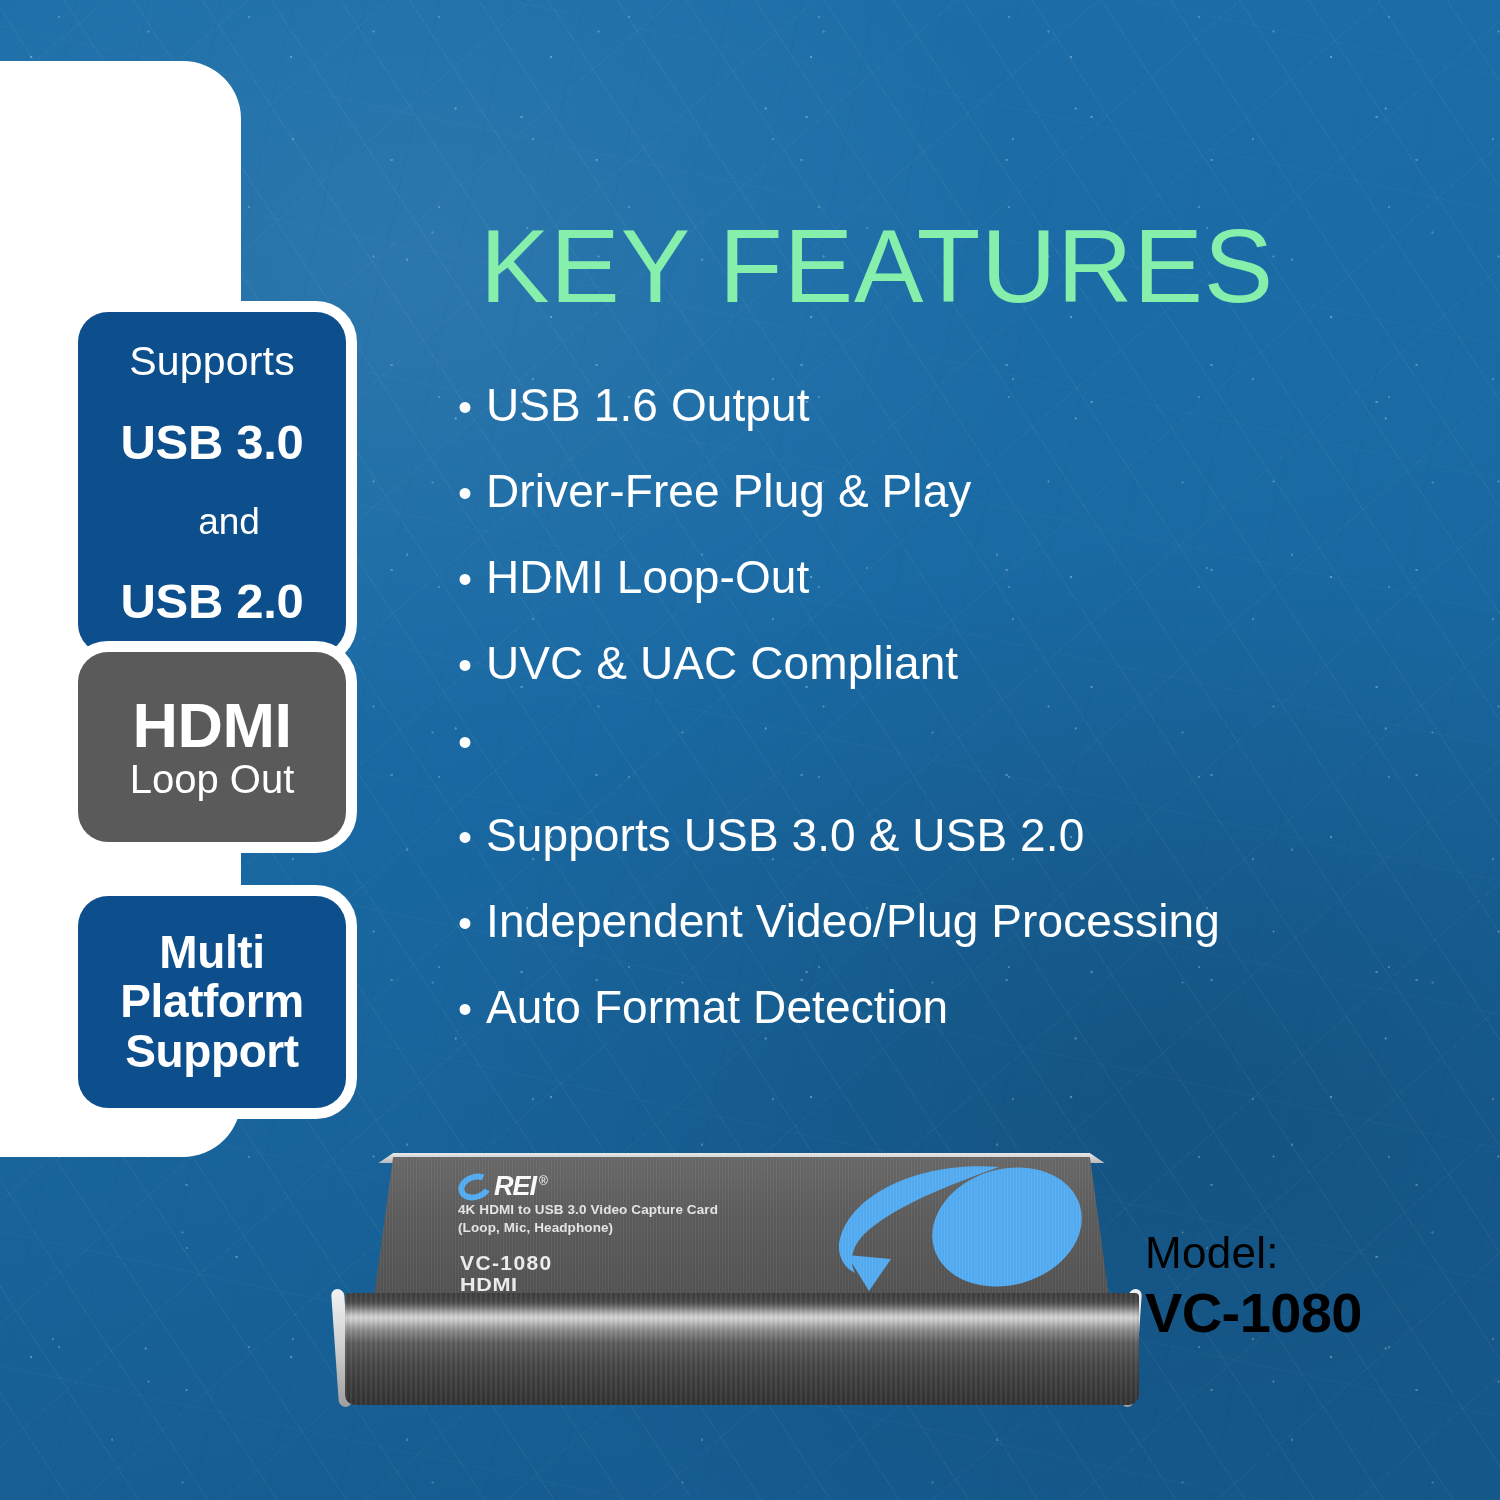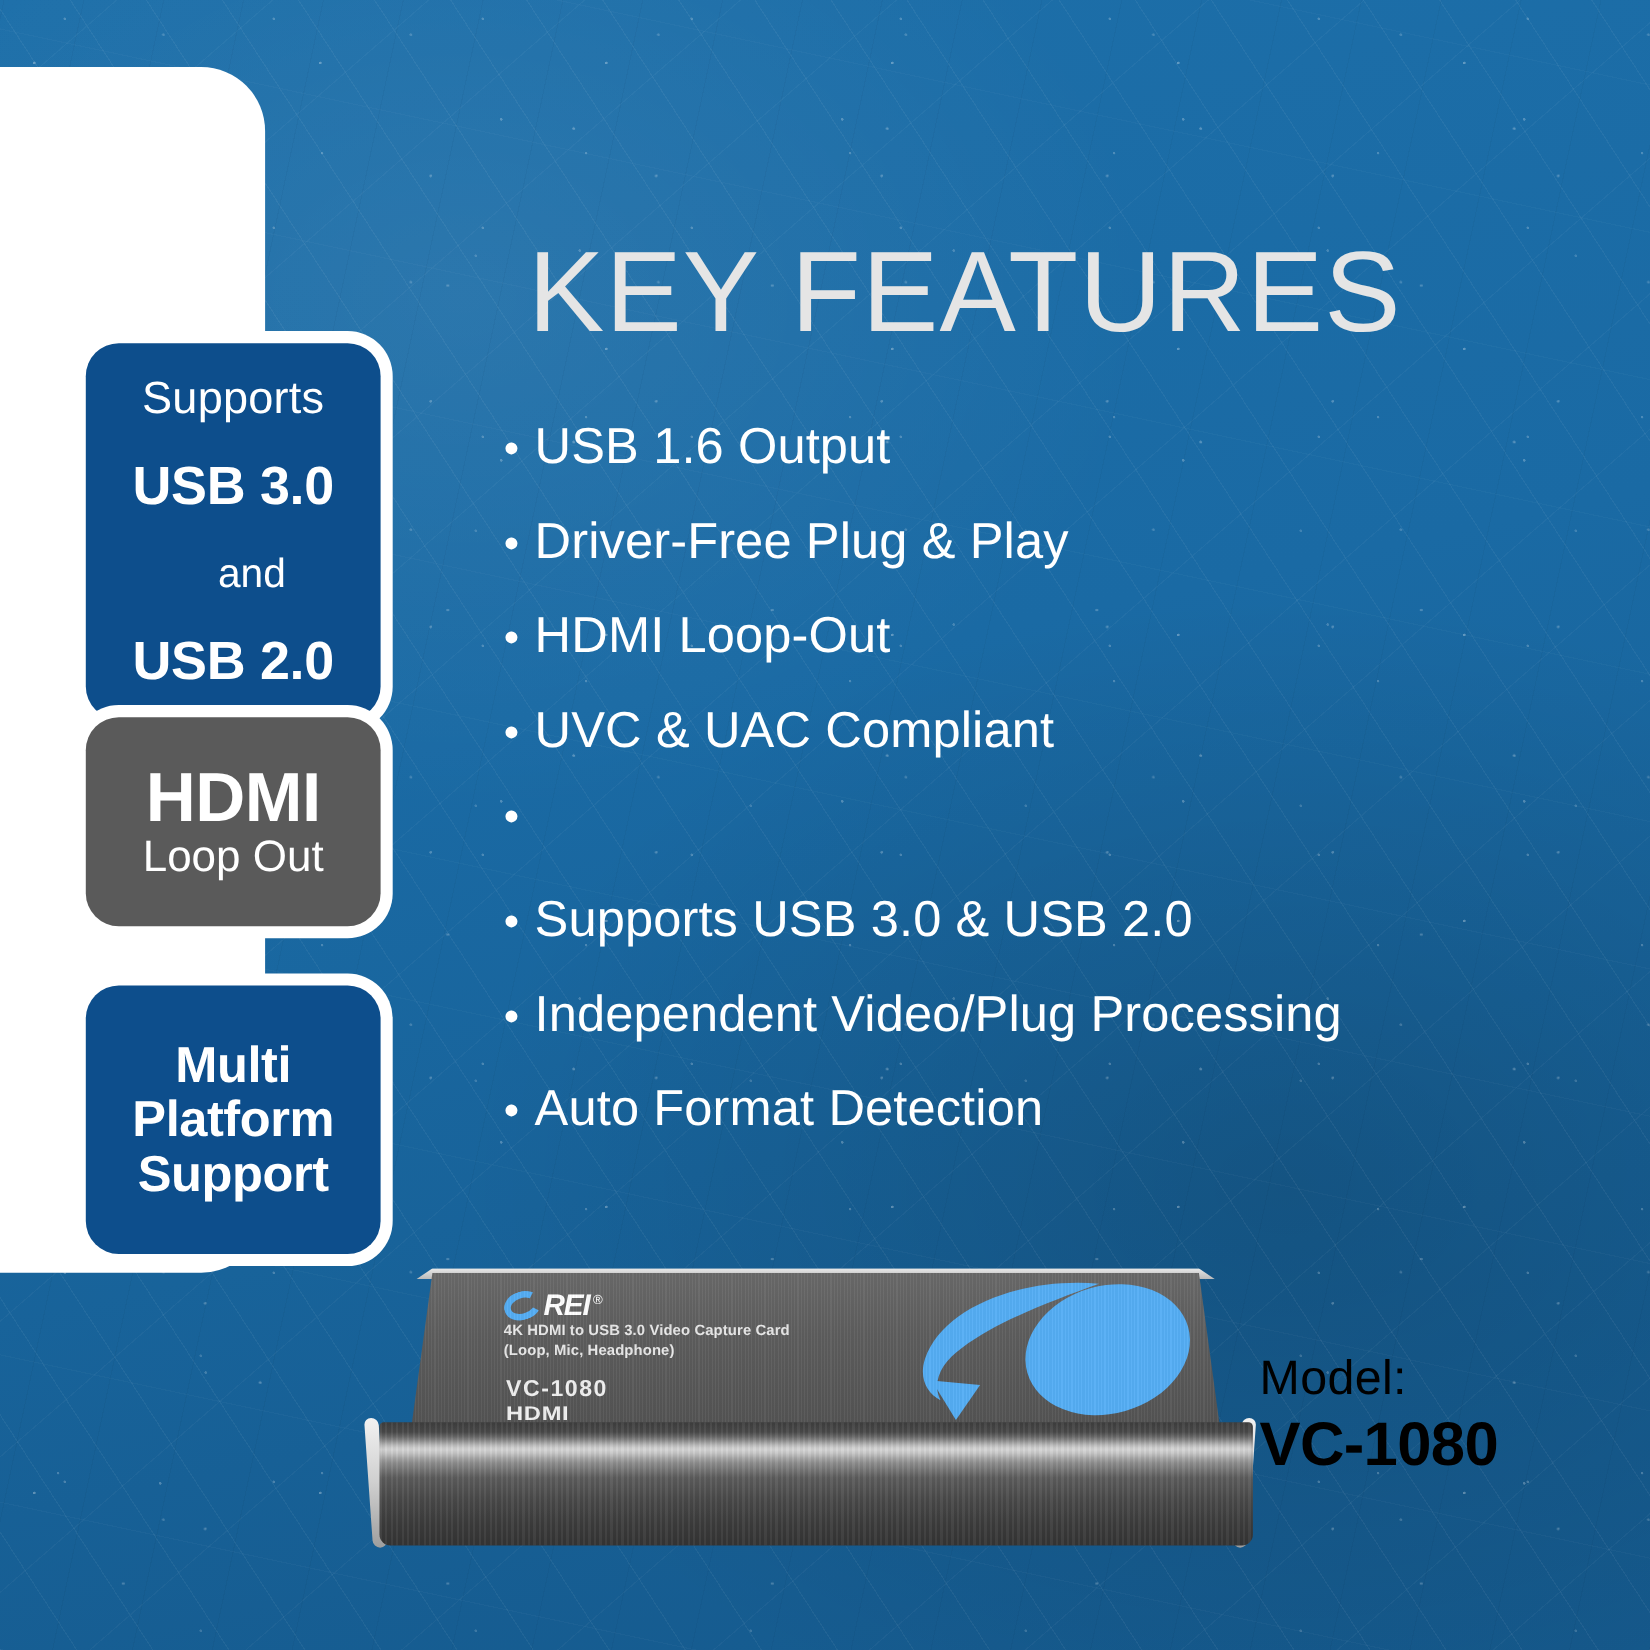--- a/index.html
+++ b/index.html
@@ -60,39 +60,39 @@
     color:#ffffff; text-align:center;
     display:flex; flex-direction:column; align-items:center; justify-content:center;
     box-shadow:0 0 0 11px #ffffff;
     line-height:1.03;
   }
   .badge.blue { background:#0d4e8c; }
   .badge.gray { background:#5a5a5a; }
 
   #badge-usb       { top:312px; height:342px;gap:32px; }
   #badge-hdmi      { top:652px; height:190px; }
-  #badge-multi     { top:896px; height:244px; }
+  #badge-multi     { top:896px; height:212px; }
 
   #badge-usb .l1 { font-size:41px; font-weight:400; letter-spacing:.2px; }
   #badge-usb .l2 { font-size:49px; font-weight:700; letter-spacing:-.3px; margin-top:3px; }
   #badge-usb .l3 { font-size:37px; font-weight:400; margin-top:3px;margin-left:34px; }
   #badge-usb .l4 { font-size:49px; font-weight:700; letter-spacing:-.3px; margin-top:3px; }
 
   #badge-hdmi .l1 { font-size:63px; font-weight:700; letter-spacing:-.5px; }
   #badge-hdmi .l2 { font-size:40px; font-weight:400; margin-top:1px; }
 
   #badge-multi .l1,
   #badge-multi .l2,
   #badge-multi .l3 { font-size:46px; font-weight:700; letter-spacing:-.4px; }
   #badge-multi .l2, #badge-multi .l3 { margin-top:2px; }
 
   
   #page-title {
     position:absolute; left:480px; top:214px;
-    font-size:104px; font-weight:300; color:#e5e5e5;
+    font-size:104px; font-weight:300; color:#86efac;
     letter-spacing:1px; line-height:1; white-space:nowrap;
   }
 
   
   #feature-list {
     position:absolute; left:458px; top:378px;
     list-style:none;
   }
   #feature-list li {
     display:flex; align-items:baseline;

